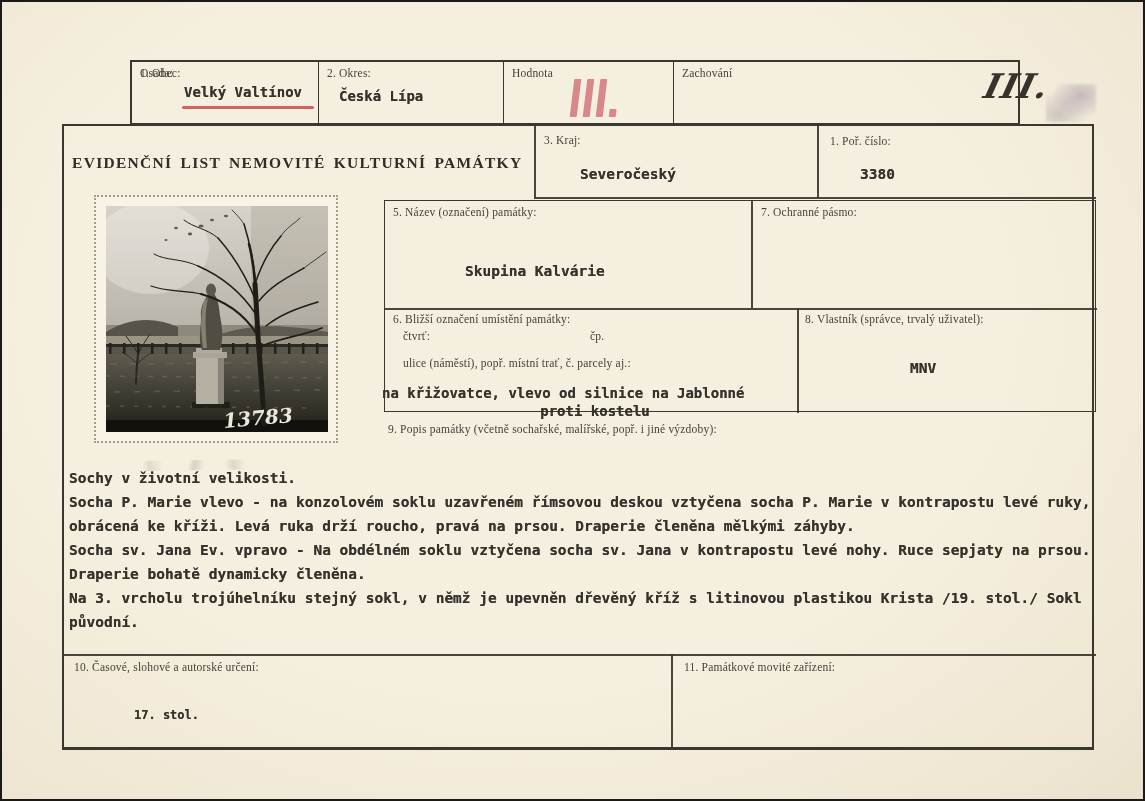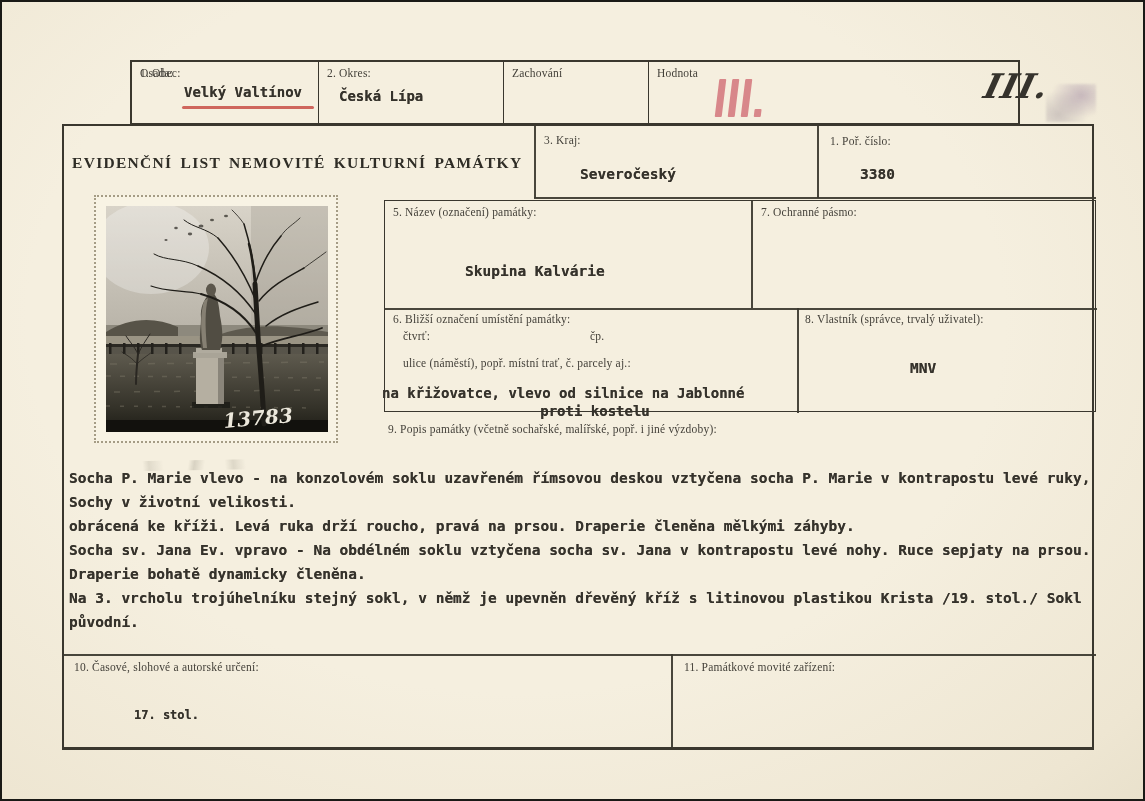--- a/index.html
+++ b/index.html
@@ -81,32 +81,32 @@
     <div class="cell c1">
       <span class="lbl">1. Obec:</span>
       <span class="typed obec-val">Velký Valtínov</span>
       <span class="red-underline"></span>
       <span class="lbl osada">Osada:</span>
     </div>
     <div class="cell c2">
       <span class="lbl">2. Okres:</span>
       <span class="typed okres-val">Česká Lípa</span>
     </div>
-    <div class="cell c4">
-      <span class="lbl">Zachování</span>
-    </div>
     <div class="cell c3">
       <span class="lbl">Hodnota</span>
       <span class="stamp">
         <span class="bar"></span>
         <span class="bar"></span>
         <span class="bar"></span>
         <span class="dot"></span>
       </span>
       <span class="sr">III.</span>
+    </div>
+    <div class="cell c4">
+      <span class="lbl">Zachování</span>
     </div>
   </div>
 
   <span class="handwritten">III.</span>
   <div class="smudge"></div>
 
   <div class="main-box">
     <div class="title">EVIDENČNÍ LIST NEMOVITÉ KULTURNÍ PAMÁTKY</div>
 
     <div class="line" style="left:470px;top:0;width:1.5px;height:72px;"></div>
@@ -224,22 +224,22 @@
       <span class="lbl" style="left:18px;top:156px;">ulice (náměstí), popř. místní trať, č. parcely aj.:</span>
       <span class="typed f6-val1">na křižovatce, vlevo od silnice na Jablonné</span>
       <span class="typed f6-val2">proti kostelu</span>
       <div class="line" style="left:412px;top:107px;width:1.5px;height:105px;"></div>
       <span class="lbl" style="left:420px;top:112px;">8. Vlastník (správce, trvalý uživatel):</span>
       <span class="typed f8-val">MNV</span>
     </div>
 
     <span class="lbl" style="left:324px;top:297px;">9. Popis památky (včetně sochařské, malířské, popř. i jiné výzdoby):</span>
     <div class="popis">
+        <div class="popis-line">Sochy v životní velikosti.</div>
         <div class="popis-line">Socha P. Marie vlevo - na konzolovém soklu uzavřeném římsovou deskou vztyčena socha P. Marie v kontrapostu levé ruky,</div>
-        <div class="popis-line">Sochy v životní velikosti.</div>
         <div class="popis-line">obrácená ke kříži. Levá ruka drží roucho, pravá na prsou. Draperie členěna mělkými záhyby.</div>
         <div class="popis-line">Socha sv. Jana Ev. vpravo - Na obdélném soklu vztyčena socha sv. Jana v kontrapostu levé nohy. Ruce sepjaty na prsou.</div>
         <div class="popis-line">Draperie bohatě dynamicky členěna.</div>
         <div class="popis-line">Na 3. vrcholu trojúhelníku stejný sokl, v němž je upevněn dřevěný kříž s litinovou plastikou Krista /19. stol./ Sokl</div>
         <div class="popis-line">původní.</div>
       </div>
 
     <div class="line" style="left:0;top:528px;width:1032px;height:2px;"></div>
     <div class="line" style="left:607px;top:528px;width:1.5px;height:95px;"></div>
     <span class="lbl" style="left:10px;top:535px;">10. Časové, slohové a autorské určení:</span>

